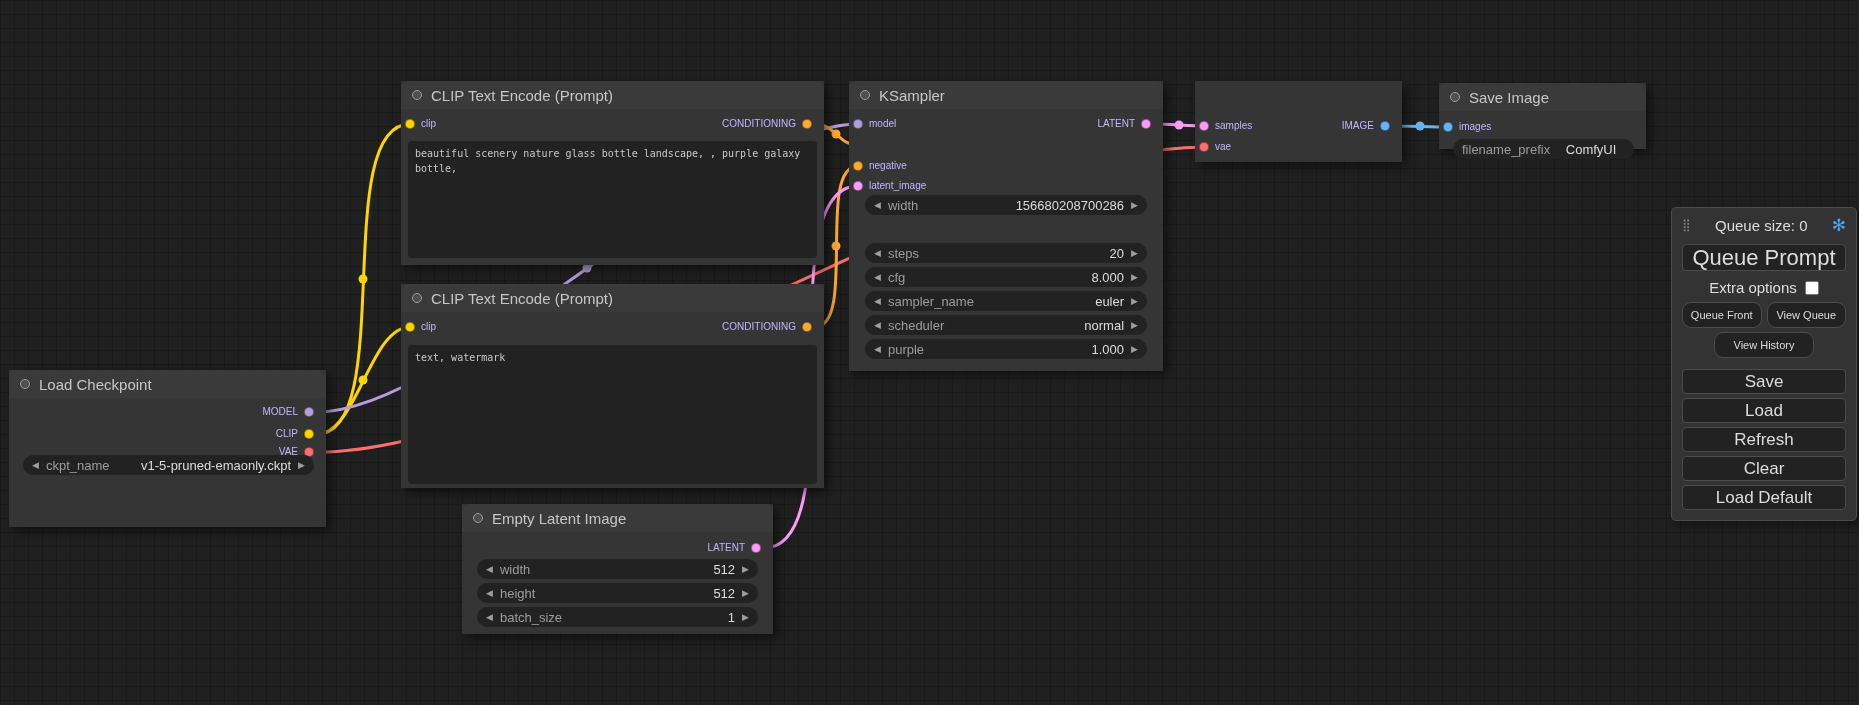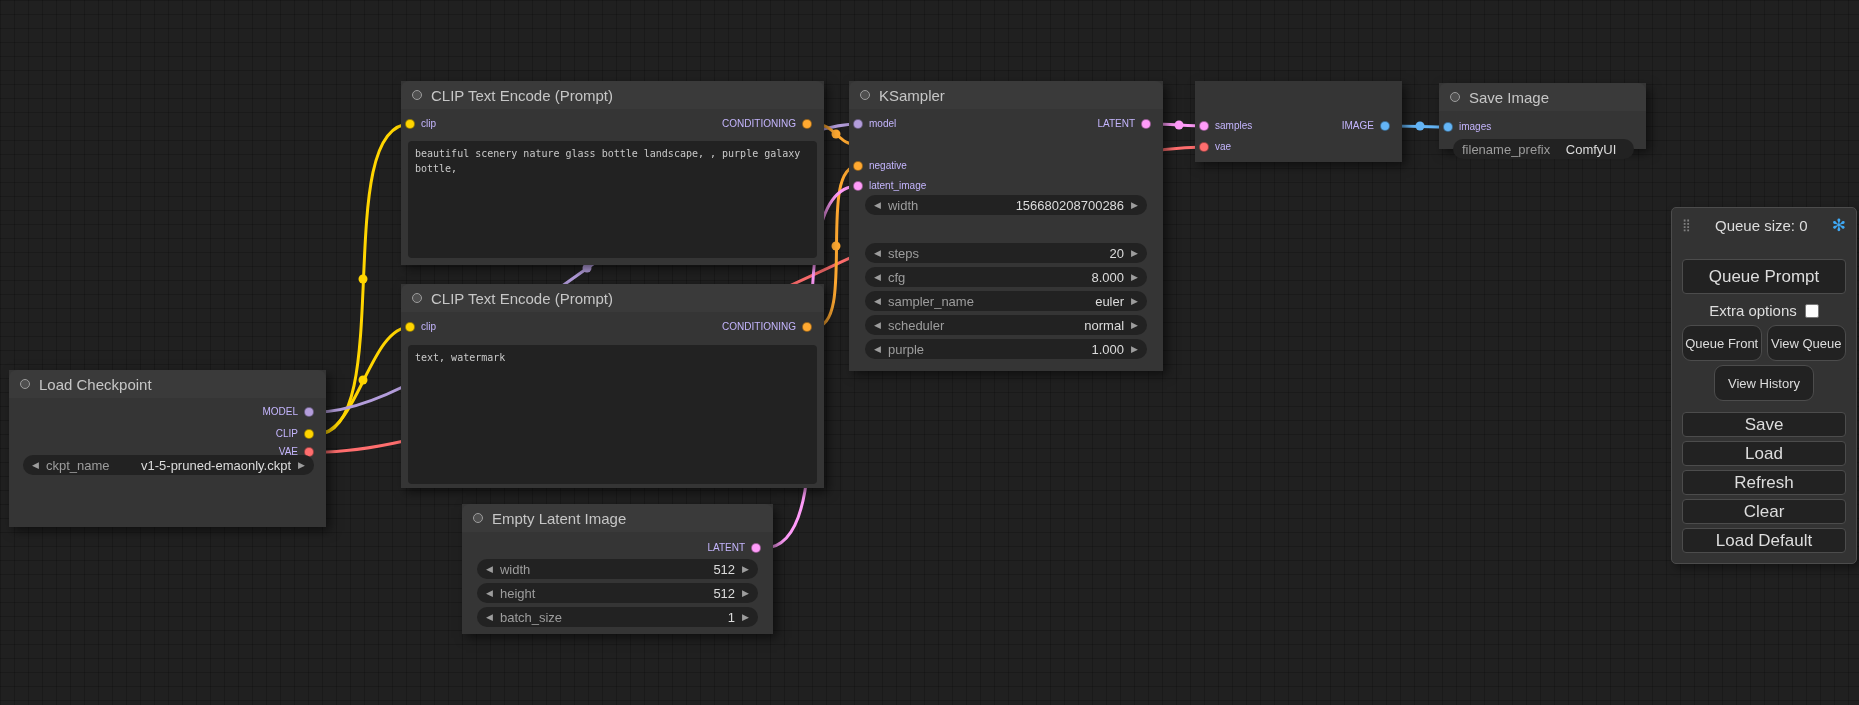--- a/index.html
+++ b/index.html
@@ -44,28 +44,28 @@
   .menu{position:absolute;left:1671px;top:207px;width:186px;z-index:3;background:#333;
         border:1px solid #4c4c4c;border-radius:5px;padding:4px 10px 10px;
         box-shadow:4px 4px 10px rgba(0,0,0,.45)}
   .menu-header{display:flex;align-items:center;justify-content:space-between;height:26px;
                color:#ddd;font-size:15px}
   .drag-handle{color:#808080;font-size:12px;cursor:grab}
   .gear{font-size:17px;cursor:pointer}
   .btn{display:block;width:100%;background:#222;border:1px solid #4c4c4c;color:#ddd;
        border-radius:4px;font-family:"Liberation Sans",sans-serif;cursor:pointer}
   .btn.big{height:25px;font-size:17px;margin-top:4px}
-  .btn.qp{height:35px;font-size:17px;margin-top:21px}
+  .btn.qp{height:27px;font-size:22px;margin-top:6px}
   .btn.save-btn{margin-top:11px}
   .extra-row{display:flex;align-items:center;justify-content:center;gap:8px;margin-top:8px;
              color:#ddd;font-size:15px}
   .extra-row input{appearance:none;-webkit-appearance:none;width:14px;height:14px;
                    background:#fdfdfd;border:1px solid #777;border-radius:2px;cursor:pointer}
   .small-row{display:flex;gap:5px;margin-top:6px}
-  .btn.small{height:36px;font-size:13px;border-radius:9px;flex:1;padding:0}
+  .btn.small{height:26px;font-size:11px;border-radius:9px;flex:1;padding:0}
   .vh-wrap{text-align:center;margin-top:4px}
   .btn.small.vh{flex:none;display:inline-block;width:100px}
 </style>
 </head>
 <body>
 
 <svg id="wires" width="1859" height="705">
   <g fill="none" stroke-width="3" stroke-linecap="round">
     <path d="M 317 434 C 397 434 330 124 410 124" style="stroke: rgb(255, 213, 0);"></path>
     <path d="M 317 434 C 357 434 370 327 410 327" style="stroke: rgb(255, 213, 0);"></path>

